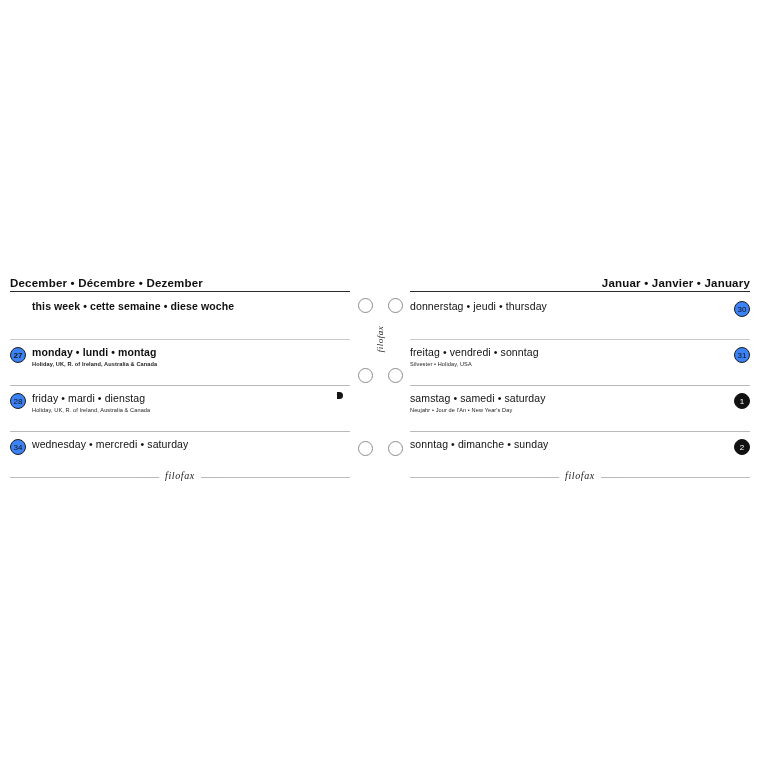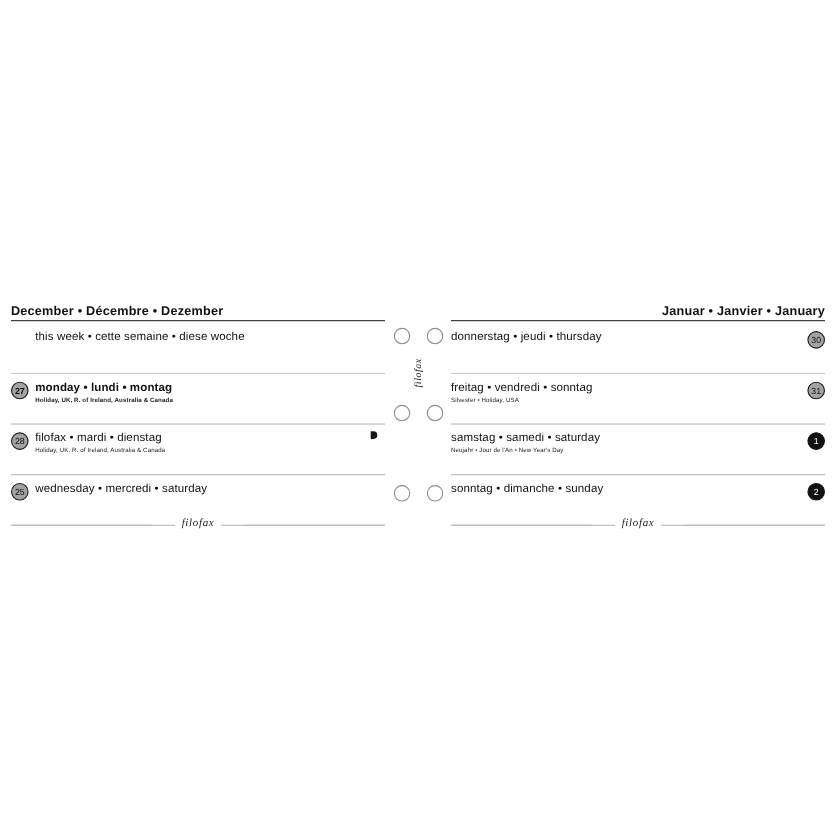--- a/index.html
+++ b/index.html
@@ -92,21 +92,21 @@
   .daynum {
     flex: 0 0 auto;
     width: 16px;
     height: 16px;
     border-radius: 50%;
     border: 1px solid #1c1c1c;
     font-size: 8px;
     line-height: 15px;
     text-align: center;
     box-sizing: border-box;
-    background: #a3a3a3;
+    background: #3b82f6;
     color: #111111;
     margin-top: 1px;
   }
   .daynum.filled {
     background: #111111;
     color: #ffffff;
     border-color: #111111;
   }
   .daynum.blank {
     border: none;
@@ -217,21 +217,21 @@
 
 <div id="planner">
 
   <div class="page left">
 
     <div class="month-head">
       <div class="month-title">December • Décembre • Dezember</div>
       <div class="month-rule"></div>
     </div>
 
-    <div class="row thin" style="top:32px;">
+    <div class="row thin" style="top:32px;font-weight:bold;">
       <div class="row-inner">
         <div class="daynum blank"></div>
         <div class="daytext">
           <div class="dayname">this week • cette semaine • diese woche</div>
         </div>
       </div>
       <div class="rule"></div>
     </div>
 
     <div class="row" style="top:78px;font-weight:bold;">
@@ -242,30 +242,30 @@
           <div class="daynote">Holiday, UK, R. of Ireland, Australia &amp; Canada</div>
         </div>
       </div>
       <div class="rule"></div>
     </div>
 
     <div class="row" style="top:124px;">
       <div class="row-inner">
         <div class="daynum">28</div>
         <div class="daytext">
-          <div class="dayname">filofax • mardi • dienstag</div>
+          <div class="dayname">friday • mardi • dienstag</div>
           <div class="daynote">Holiday, UK, R. of Ireland, Australia &amp; Canada</div>
         </div>
       </div>
       <div class="rule"></div>
     </div>
 
     <div class="row" style="top:170px;">
       <div class="row-inner">
-        <div class="daynum">25</div>
+        <div class="daynum">34</div>
         <div class="daytext">
           <div class="dayname">wednesday • mercredi • saturday</div>
         </div>
       </div>
       <div class="rule"></div>
     </div>
 
     <div class="footer">
       <div class="frule-l"></div>
       <div class="frule-r"></div>

